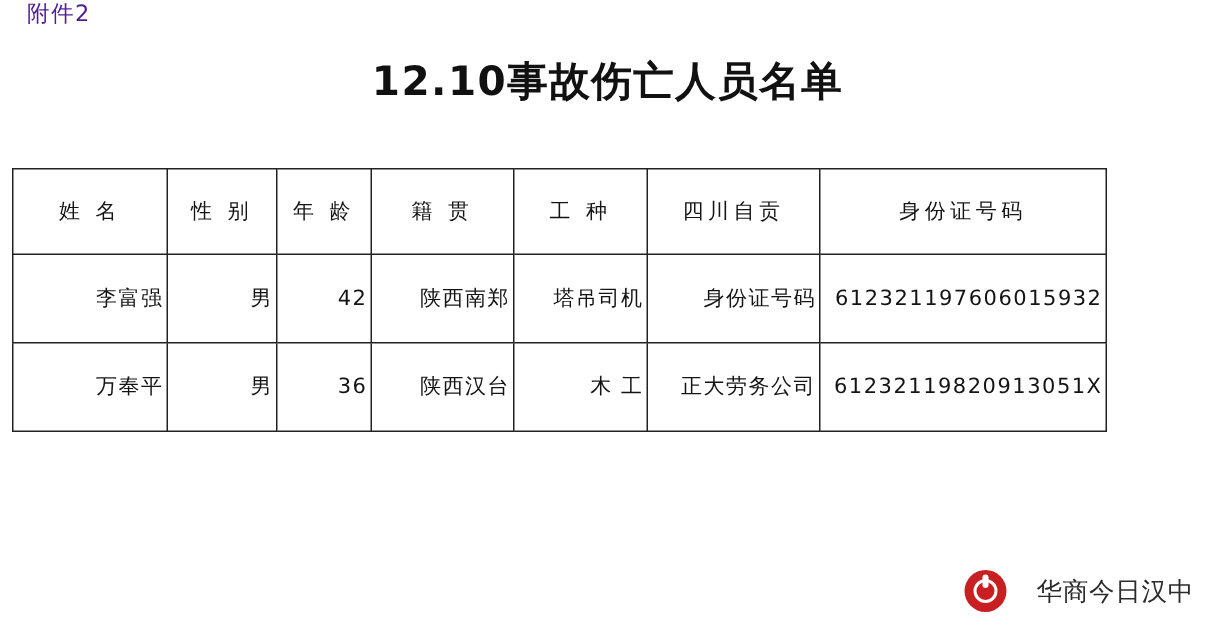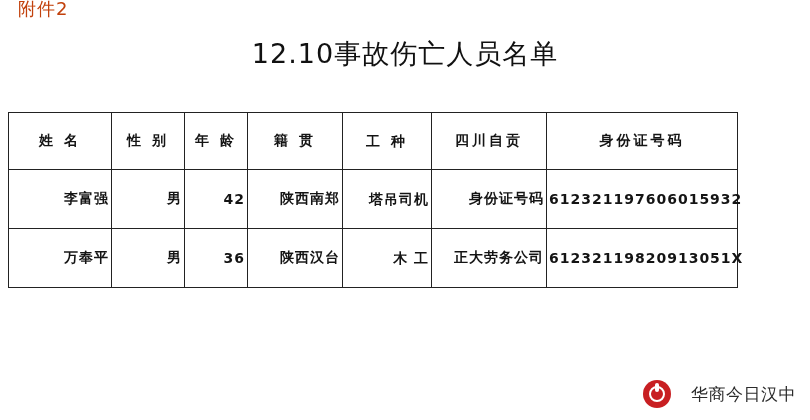--- a/index.html
+++ b/index.html
@@ -17,34 +17,34 @@
   }
   .page {
     position: relative;
     width: 810px;
     height: 420px;
   }
   .attachment-label {
     position: absolute;
     left: 18px;
     top: 0px;
-    font-size: 18px;
-    color: #c2410c;
+    font-size: 15px;
+    color: #4c1d95;
     letter-spacing: 1px;
     line-height: 18px;
     font-family: "DejaVu Sans", sans-serif;
   }
   .doc-title {
     position: absolute;
     left: 0;
     top: 36px;
     width: 810px;
     text-align: center;
     font-size: 27px;
-    font-weight: normal;
+    font-weight: bold;
     letter-spacing: 1px;
     font-family: "DejaVu Sans", sans-serif;
     color: #111111;
   }
   .table-wrap {
     position: absolute;
     left: 8px;
     top: 112px;
     width: 694px;
   }
@@ -52,21 +52,21 @@
     border-collapse: collapse;
     width: 694px;
     table-layout: fixed;
     font-family: "DejaVu Sans", sans-serif;
   }
   table.roster td, table.roster th {
     border: 1px solid #222;
     text-align: center;
     vertical-align: middle;
     font-size: 14px;
-    font-weight: bold;
+    font-weight: normal;
     padding: 0 2px;
     color: #141414;
   }
   table.roster thead td {
     height: 56px;
     letter-spacing: 3px;
   }
   table.roster tbody td {
     height: 58px;
     letter-spacing: 1px;

